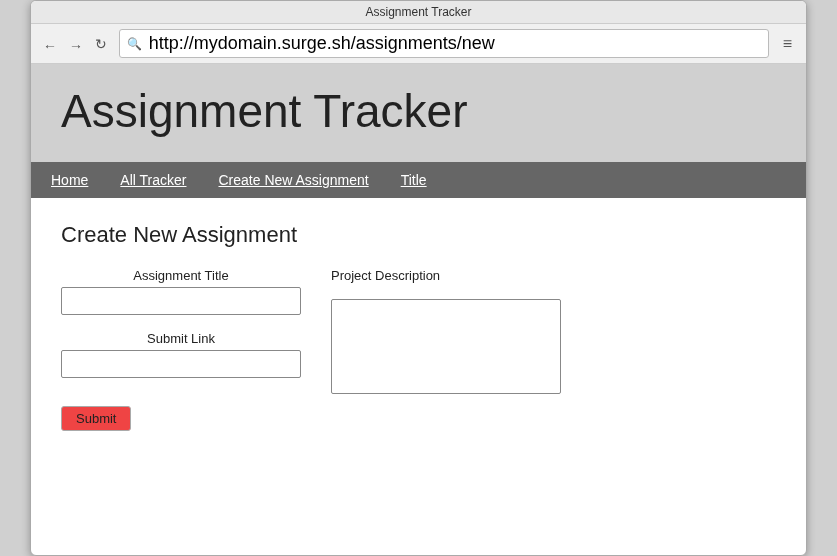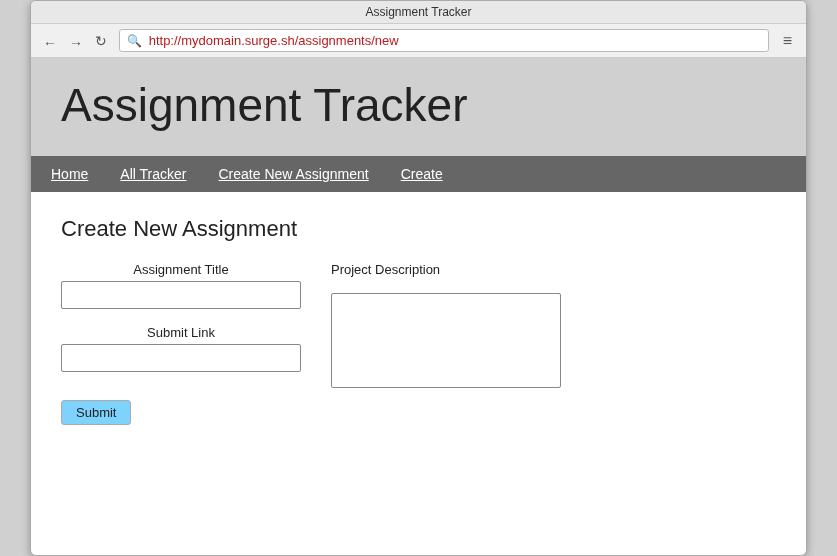--- a/index.html
+++ b/index.html
@@ -76,22 +76,22 @@
 
     .address-bar-icon {
       font-size: 12px;
       color: #888;
     }
 
     .address-bar {
       border: none;
       outline: none;
       flex: 1;
-      font-size: 13px;
-      color: #b91c1c;
+      font-size: 18px;
+      color: #000000;
       background: transparent;
     }
 
     .menu-btn {
       background: none;
       border: none;
       cursor: pointer;
       font-size: 16px;
       color: #555;
       padding: 2px 6px;
@@ -200,21 +200,21 @@
       outline: none;
       resize: none;
       background: #fff;
     }
 
     .submit-row {
       margin-top: 12px;
     }
 
     .submit-btn {
-      background: #7dd3fc;
+      background: #ef4444;
       border: 1px solid #aaa;
       border-radius: 3px;
       padding: 4px 14px;
       font-size: 13px;
       cursor: pointer;
       color: #222;
     }
   </style>
 </head>
 <body>
@@ -239,21 +239,21 @@
   </div>
 
   <div class="page-header">
     <h1 class="page-title">Assignment Tracker</h1>
   </div>
 
   <div class="nav-bar">
     <button class="nav-link">Home</button>
     <button class="nav-link">All Tracker</button>
     <button class="nav-link">Create New Assignment</button>
-    <button class="nav-link">Create</button>
+    <button class="nav-link">Title</button>
   </div>
 
   <div class="content-area">
     <h2 class="form-title">Create New Assignment</h2>
 
     <div class="form-layout">
 
       <div class="form-left">
         <div class="field-group">
           <label class="field-label">Assignment Title</label>

